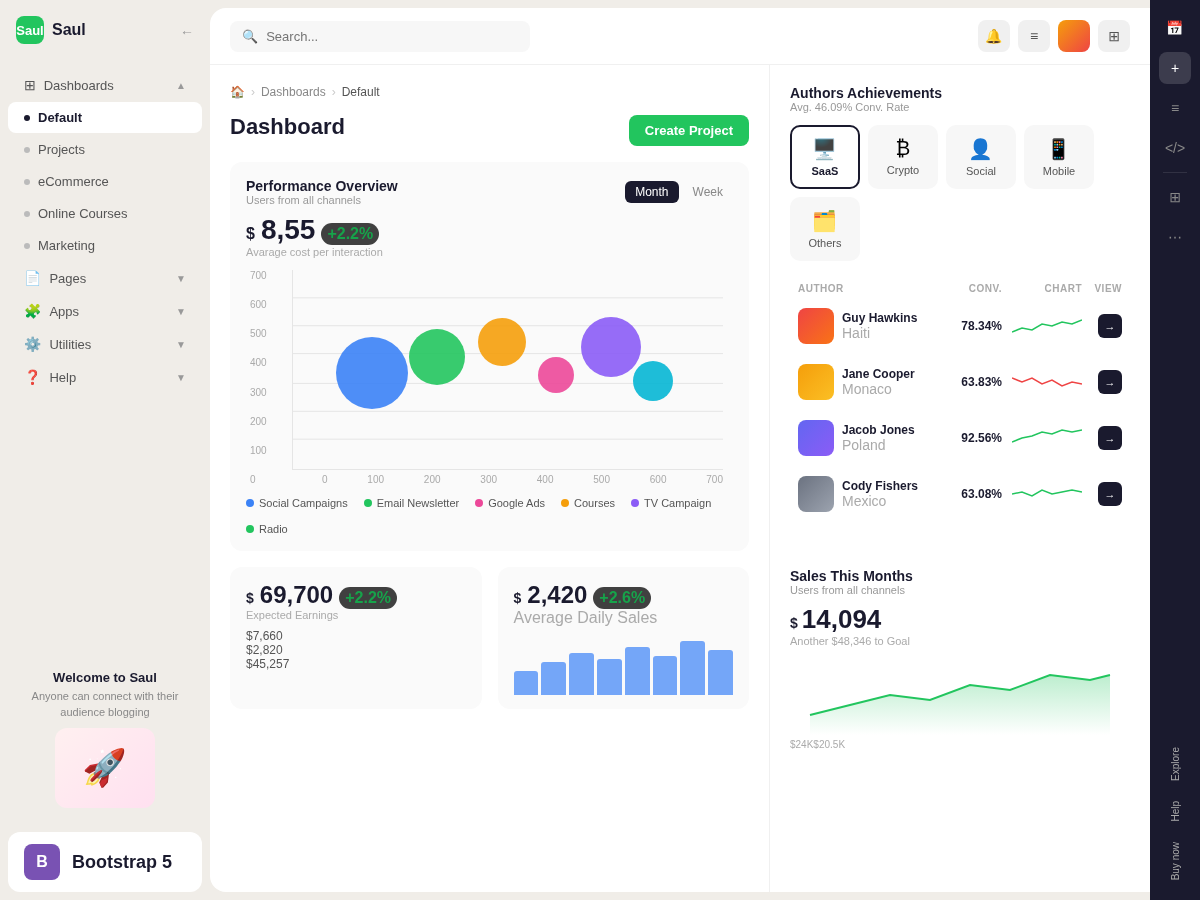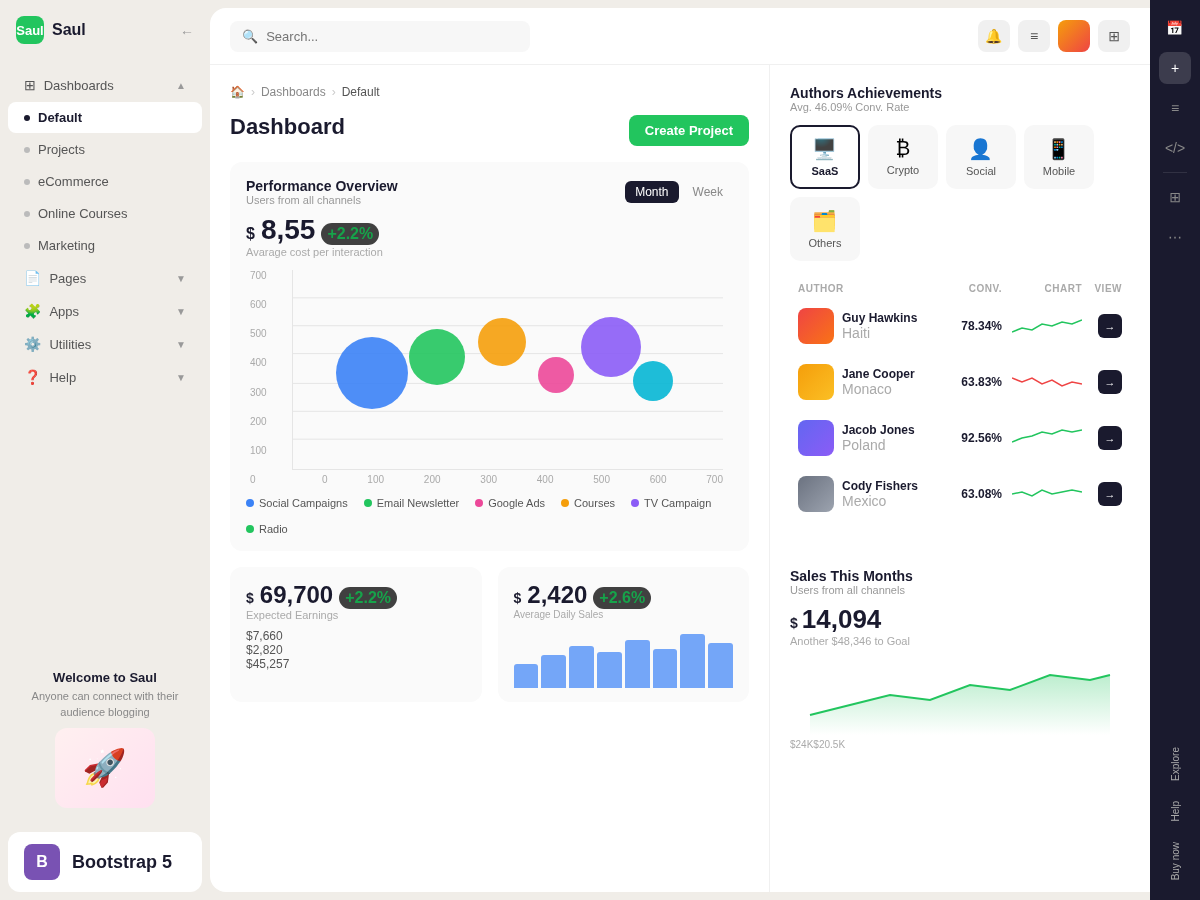--- a/index.html
+++ b/index.html
@@ -606,21 +606,21 @@
             <div>$2,820</div>
             <div>$45,257</div>
           </div>
         </div>
         <div class="metric-card">
           <div class="value">
             <sup>$</sup>
             <span>2,420</span>
             <span class="badge-green">+2.6%</span>
           </div>
-          <div style="font-size:10px;color:#aaa;">Average Daily Sales</div>
+          <div style="font-size:16px;color:#aaa;">Average Daily Sales</div>
 
           <div class="bar-chart-mini">
             <div class="bar-mini" style="height:40%;"></div>
             <div class="bar-mini" style="height:55%;"></div>
             <div class="bar-mini" style="height:70%;"></div>
             <div class="bar-mini" style="height:60%;"></div>
             <div class="bar-mini" style="height:80%;"></div>
             <div class="bar-mini" style="height:65%;"></div>
             <div class="bar-mini" style="height:90%;"></div>
             <div class="bar-mini" style="height:75%;"></div>

